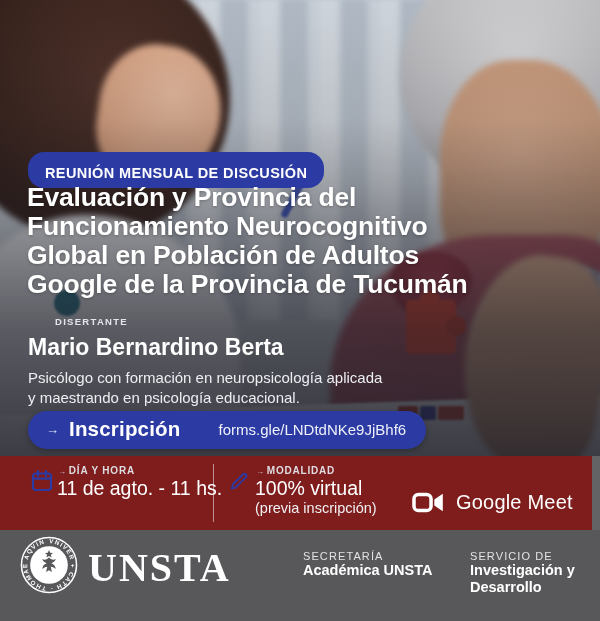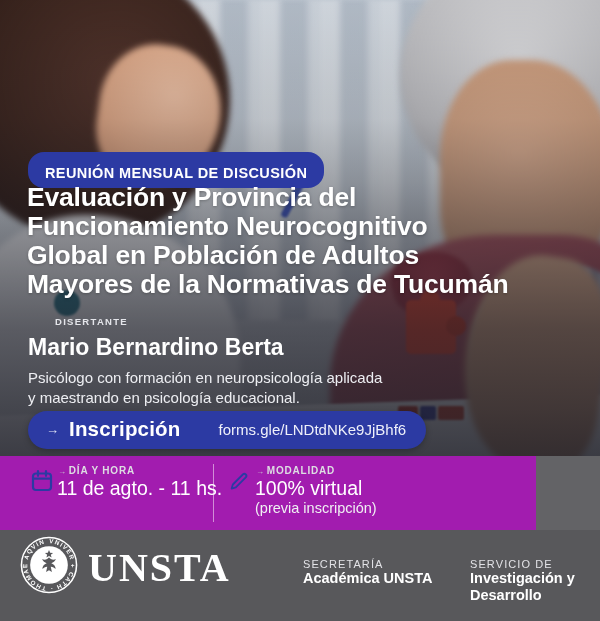--- a/index.html
+++ b/index.html
@@ -55,39 +55,39 @@
   .speaker .name { margin-top:7px; font-size:23px; font-weight:700; }
   .speaker .bio { margin-top:7px; font-size:15px; line-height:1.34; color:#edeef2; }
   .cta { position:absolute; left:28px; top:411px; z-index:5; height:38px; display:inline-flex; align-items:center;
     gap:10px; padding:0 20px 2px 18px; background:#2c3aa3; border-radius:19px; color:#fff; cursor:pointer;
     box-shadow:0 2px 6px rgba(0,0,0,.25); text-decoration:none; }
   .cta .arr { font-size:13px; color:#dfe2f5; }
   .cta .lbl { font-size:20.5px; font-weight:700; letter-spacing:.2px; }
   .cta .url { font-size:15px; font-weight:400; color:#eef0fa;margin-left:28px; }
 
   
-  .band { position:absolute; left:0; top:456px; width:536px; height:74px; background:#a21caf; z-index:6; }
+  .band { position:absolute; left:0; top:456px; width:592px; height:74px; background:#7f1d1d; z-index:6; }
   .band .cal-ic { position:absolute; left:30px; top:13px; }
   .band .pen-ic { position:absolute; left:228px; top:14px; }
   .tag { position:absolute; font-size:10px; font-weight:700; letter-spacing:.8px; color:#dddde2; }
   .tag .arr { font-size:8px; margin-right:2px; color:#c9c9cf; }
   .val { position:absolute; font-size:19.5px; color:#fff; }
   .dt-tag { left:58px; top:9px; } .dt-val { left:57px; top:21px; }
   .mod-tag { left:256px; top:9px; } .mod-val { left:255px; top:21px; }
   .mod-note { position:absolute; left:255px; top:44px; font-size:14.5px; color:#f0f0f3; }
   .vdiv { position:absolute; left:213px; top:8px; width:1px; height:58px; background:rgba(255,255,255,.5); }
   .meet { position:absolute; left:412px; top:34px; display:flex; align-items:center; gap:11px; }
   .meet .meet-txt { font-size:20px; color:#fff; letter-spacing:.2px; }
 
   
   .footer { position:absolute; left:0; top:530px; width:600px; height:91px; background:#58585b; z-index:6; color:#fff; }
   .seal { position:absolute; left:20px; top:6px; }
   .unsta-word { position:absolute; left:88px; top:14px; font-family:"Liberation Serif", serif; font-size:40px;
     font-weight:600; letter-spacing:2px; color:#fff; }
-  .org { position:absolute; top:28px; }
+  .org { position:absolute; top:20px; }
   .org .l1 { font-size:11px; letter-spacing:1.1px; color:#e3e3e7; }
   .org .l2, .org .l3 { font-size:14.5px; font-weight:700; line-height:1.15; }
   .org.sec { left:303px; } .org.serv { left:470px; }
 </style>
 </head>
 <body>
 
 <div class="poster">
 
   <div class="hero">
@@ -114,21 +114,21 @@
   </div>
 
   <div class="badge">
     <span>REUNIÓN MENSUAL DE DISCUSIÓN</span>
   </div>
 
   <div class="title">
     <div>Evaluación y Provincia del</div>
     <div>Funcionamiento Neurocognitivo</div>
     <div>Global en Población de Adultos</div>
-    <div>Mayores de la Normativas de Tucumán</div>
+    <div>Google de la Provincia de Tucumán</div>
   </div>
 
   <div class="speaker">
     <div class="role">DISERTANTE</div>
     <div class="name">Mario Bernardino Berta</div>
     <div class="bio">
       <div>Psicólogo con formación en neuropsicología aplicada</div>
       <div>y maestrando en psicología educacional.</div>
     </div>
   </div>
@@ -155,20 +155,27 @@
 
     <svg class="pen-ic" width="22" height="22" viewBox="0 0 24 24">
       <path d="M4 20.2 L5.3 15.8 L16.2 4.9 a2.3 2.3 0 0 1 3.2 0 a2.3 2.3 0 0 1 0 3.2 L8.5 19 Z" fill="none" stroke="#2c3aa3" stroke-width="2" stroke-linejoin="round"></path>
     </svg>
     <div class="tag mod-tag">
       <span class="arr">→</span><span>MODALIDAD</span>
     </div>
     <div class="val mod-val">100% virtual</div>
     <div class="mod-note">(previa inscripción)</div>
 
+    <div class="meet">
+      <svg width="33" height="25" viewBox="0 0 30 22">
+        <rect x="1.8" y="3.8" width="15.5" height="14.5" rx="4" fill="none" stroke="#ffffff" stroke-width="3.2"></rect>
+        <path d="M20.3 8.2 L28 3 V19 L20.3 13.8 Z" fill="#ffffff"></path>
+      </svg>
+      <span class="meet-txt">Google Meet</span>
+    </div>
   </div>
 
   <div class="footer">
     <svg class="seal" width="58" height="58" viewBox="0 0 60 60">
       <circle cx="30" cy="30" r="28.5" fill="none" stroke="#ffffff" stroke-width="1.6"></circle>
       <circle cx="30" cy="30" r="19.5" fill="#ffffff"></circle>
       <defs>
         <path id="ringPath" d="M30 7.5 A22.5 22.5 0 1 1 29.99 7.5"></path>
       </defs>
       <text font-size="6.4" fill="#ffffff" font-weight="bold" letter-spacing="1.2" font-family="Liberation Sans, sans-serif">

